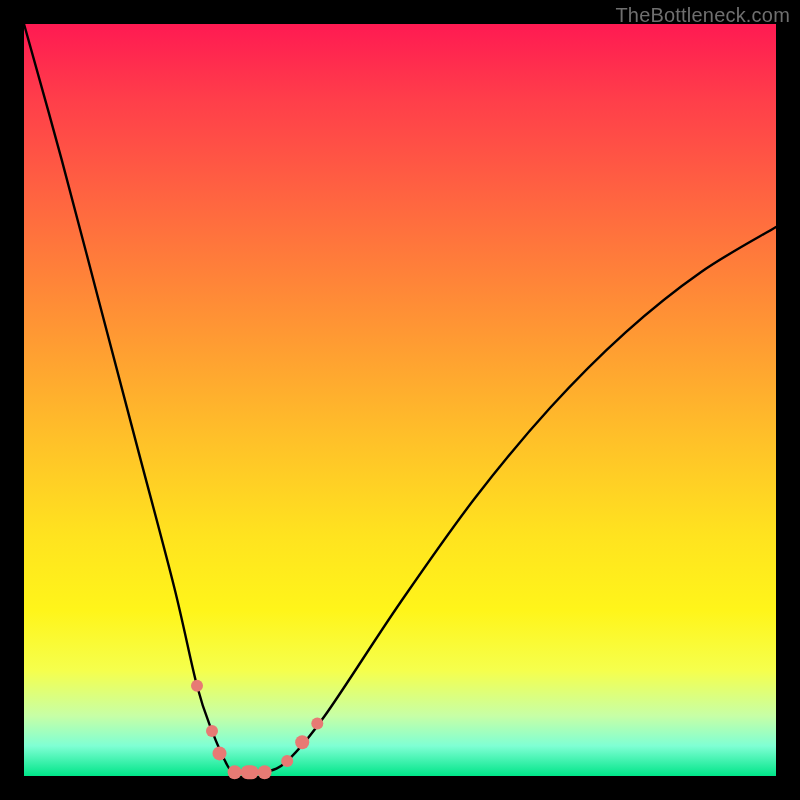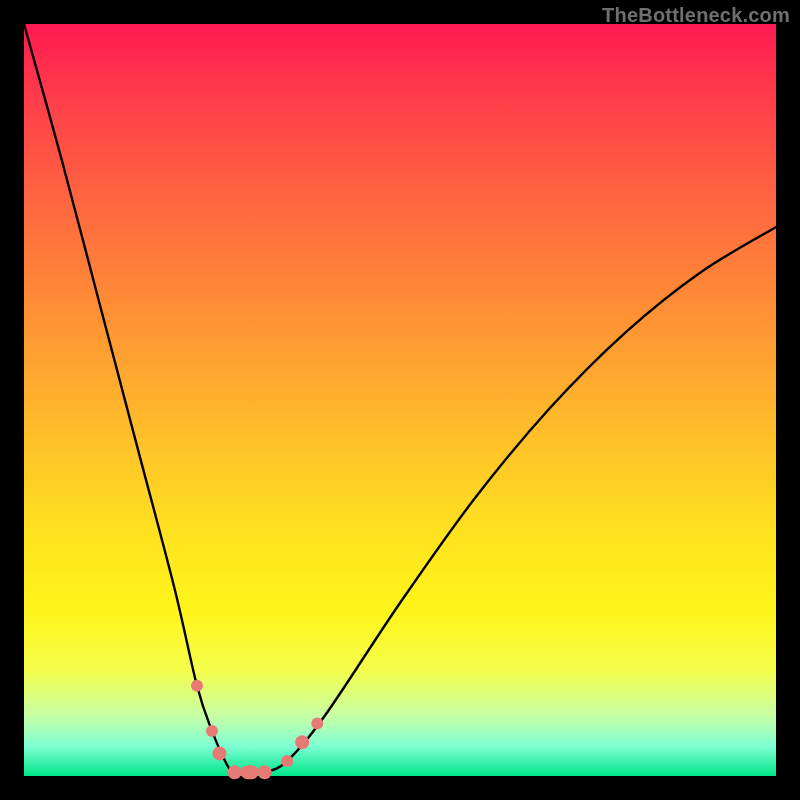--- a/index.html
+++ b/index.html
@@ -29,21 +29,21 @@
       #c7ffa6 92%,
       #7fffd4 96%,
       #00e589 100%);
   }
   .watermark {
     position: absolute;
     top: 4px;
     right: 10px;
     color: #6f6f6f;
     font-size: 20px;
-    font-weight: 700;
+    font-weight: 400;
     letter-spacing: 0.2px;
   }
   svg.curve {
     position: absolute;
     left: 0;
     top: 0;
   }
 </style>
 </head>
 <body>

